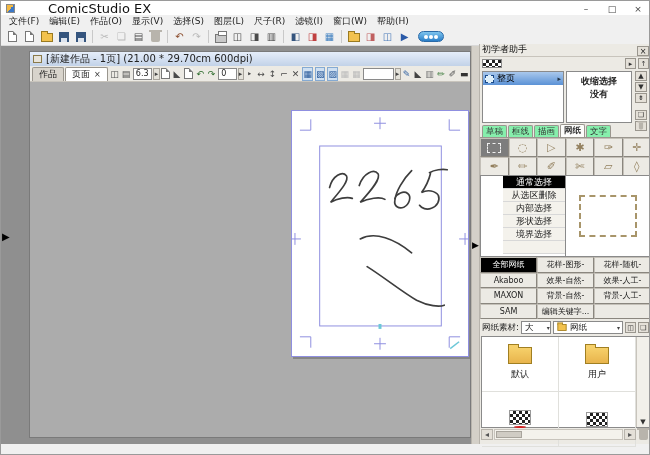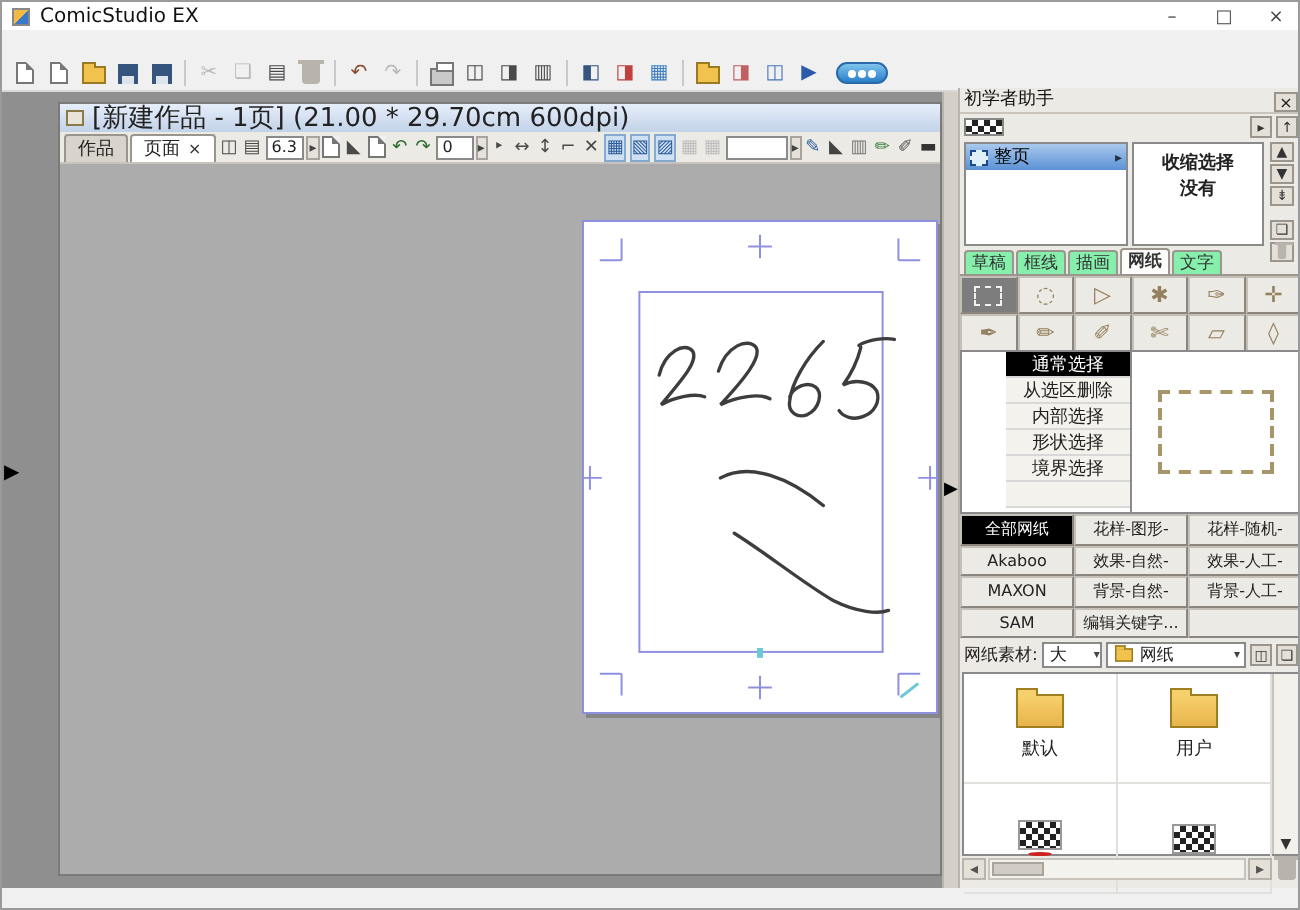--- a/index.html
+++ b/index.html
@@ -3,21 +3,21 @@
 <meta charset="utf-8">
 <style>
   * { box-sizing: border-box; margin: 0; padding: 0; }
   html,body { width:650px; height:455px; }
   body { font-family:"DejaVu Sans","Liberation Sans",sans-serif; font-size:9px; color:#222; background:#f0f0f0; }
   .app { position:relative; width:650px; height:455px; overflow:hidden; border:1px solid #9a9a9a; background:#f0f0f0; }
 
   
   .titlebar { position:absolute; left:0; top:0; width:650px; height:14px; background:#ffffff; display:flex; align-items:center; }
   .app-icon { width:9px; height:9px; margin:0 5px 0 5px; background:linear-gradient(135deg,#f4b942 50%,#3a78c8 50%); border:1px solid #888; }
-  .win-title { font-size:10px; color:#111; }
+  .win-title { font-size:13px; color:#111;margin-left:28px; }
   .win-controls { position:absolute; right:0; top:0; height:16px; display:flex; }
   .win-btn { width:26px; height:16px; display:flex; align-items:center; justify-content:center; color:#444; font-size:9px; }
   .menubar { position:absolute; left:0; top:14px; width:650px; height:13px; background:#f0f0f0; display:flex; align-items:center; padding-left:3px; }
   .menu-item { padding:0 5px; font-size:9px; color:#222; }
 
   .toolbar { position:absolute; left:0; top:27px; width:650px; height:18px; background:#f0f0f0; border-bottom:1px solid #d8d8d8; display:flex; align-items:center; padding-left:3px; }
   .ico { width:15px; height:15px; display:inline-flex; align-items:center; justify-content:center; font-size:10px; color:#4a4a4a; margin:0 1px; }
   .ico.dis { color:#b9b9b9; }
   .tsep { width:1px; height:13px; background:#c9c9c9; margin:0 3px; }
   .i-page { width:9px; height:11px; background:#fff; border:1px solid #777; position:relative; }
@@ -35,21 +35,21 @@
   .workspace { position:absolute; left:0; top:45px; width:650px; height:398px; }
   .mdi { position:absolute; left:0; top:0; width:470px; height:398px; background:#8f8f8f; }
   .collapse-left { position:absolute; left:1px; top:185px; color:#000; font-size:10px; }
   .splitter { position:absolute; left:470px; top:0; width:8px; height:398px; background:#d4d0c8; border-left:1px solid #b8b4ac; display:flex; align-items:center; justify-content:center; }
   .splitter span { color:#000; font-size:9px; }
 
   
   .docwin { position:absolute; left:28px; top:5px; width:442px; height:387px; background:#f0f0f0; border:1px solid #7a7a7a; }
   .doc-titlebar { height:14px; background:linear-gradient(#e6eefa,#c2d2e8); display:flex; align-items:center; padding-left:3px; }
   .doc-title-icon { width:9px; height:8px; background:#e8e4da; border:1px solid #8a7a4a; margin-right:4px; }
-  .doc-title-text { font-size:13px; color:#222; white-space:nowrap; }
+  .doc-title-text { font-size:10px; color:#222; white-space:nowrap; }
   .doc-tabbar { height:16px; background:#eceae4; border-bottom:1px solid #c8c4bc; display:flex; align-items:center; padding-left:2px; white-space:nowrap; }
   .dtab { height:14px; padding:0 6px; display:inline-flex; align-items:center; font-size:9px; border:1px solid #9a968e; border-bottom:none; background:#d8d4cc; margin-right:1px; border-radius:2px 2px 0 0; }
   .dtab.active { background:#fff; }
   .dtab .x { margin-left:4px; font-size:8px; color:#333; }
   .combo { height:12px; background:#fff; border:1px solid #8a8a8a; display:inline-flex; align-items:center; padding:0 2px; font-size:8px; margin:0 1px; }
   .spin { width:8px; height:12px; display:inline-flex; align-items:center; justify-content:center; font-size:7px; color:#444; background:#e4e2da; border:1px solid #a8a49c; }
   .dico { width:14px; height:14px; display:inline-flex; align-items:center; justify-content:center; font-size:9px; color:#4a4a4a; margin:0 1px; }
   .dico.sel { background:#cfe0f2; border:1px solid #85aad2; color:#2a5a9a; }
   .dico.dis { color:#bcbcbc; }
   .doc-canvas { position:relative; width:440px; height:355px; background:#acacac; overflow:hidden; }
@@ -127,20 +127,32 @@
   <div class="titlebar">
     <span class="app-icon"></span>
     <span class="win-title">ComicStudio EX</span>
     <div class="win-controls">
       <span class="win-btn">–</span>
       <span class="win-btn">□</span>
       <span class="win-btn">×</span>
     </div>
   </div>
 
+  <div class="menubar">
+    <span class="menu-item">文件(F)</span>
+    <span class="menu-item">编辑(E)</span>
+    <span class="menu-item">作品(O)</span>
+    <span class="menu-item">显示(V)</span>
+    <span class="menu-item">选择(S)</span>
+    <span class="menu-item">图层(L)</span>
+    <span class="menu-item">尺子(R)</span>
+    <span class="menu-item">滤镜(I)</span>
+    <span class="menu-item">窗口(W)</span>
+    <span class="menu-item">帮助(H)</span>
+  </div>
 
   <div class="toolbar">
     <span class="ico">
         <span class="i-page"></span>
       </span>
     <span class="ico">
         <span class="i-page"></span>
       </span>
     <span class="ico">
         <span class="i-folder"></span>

